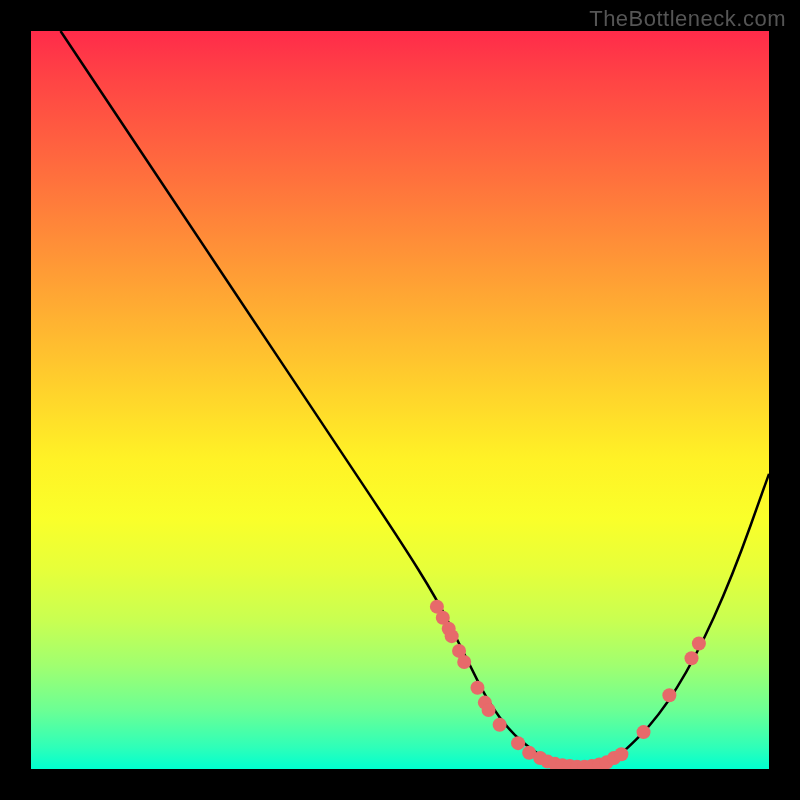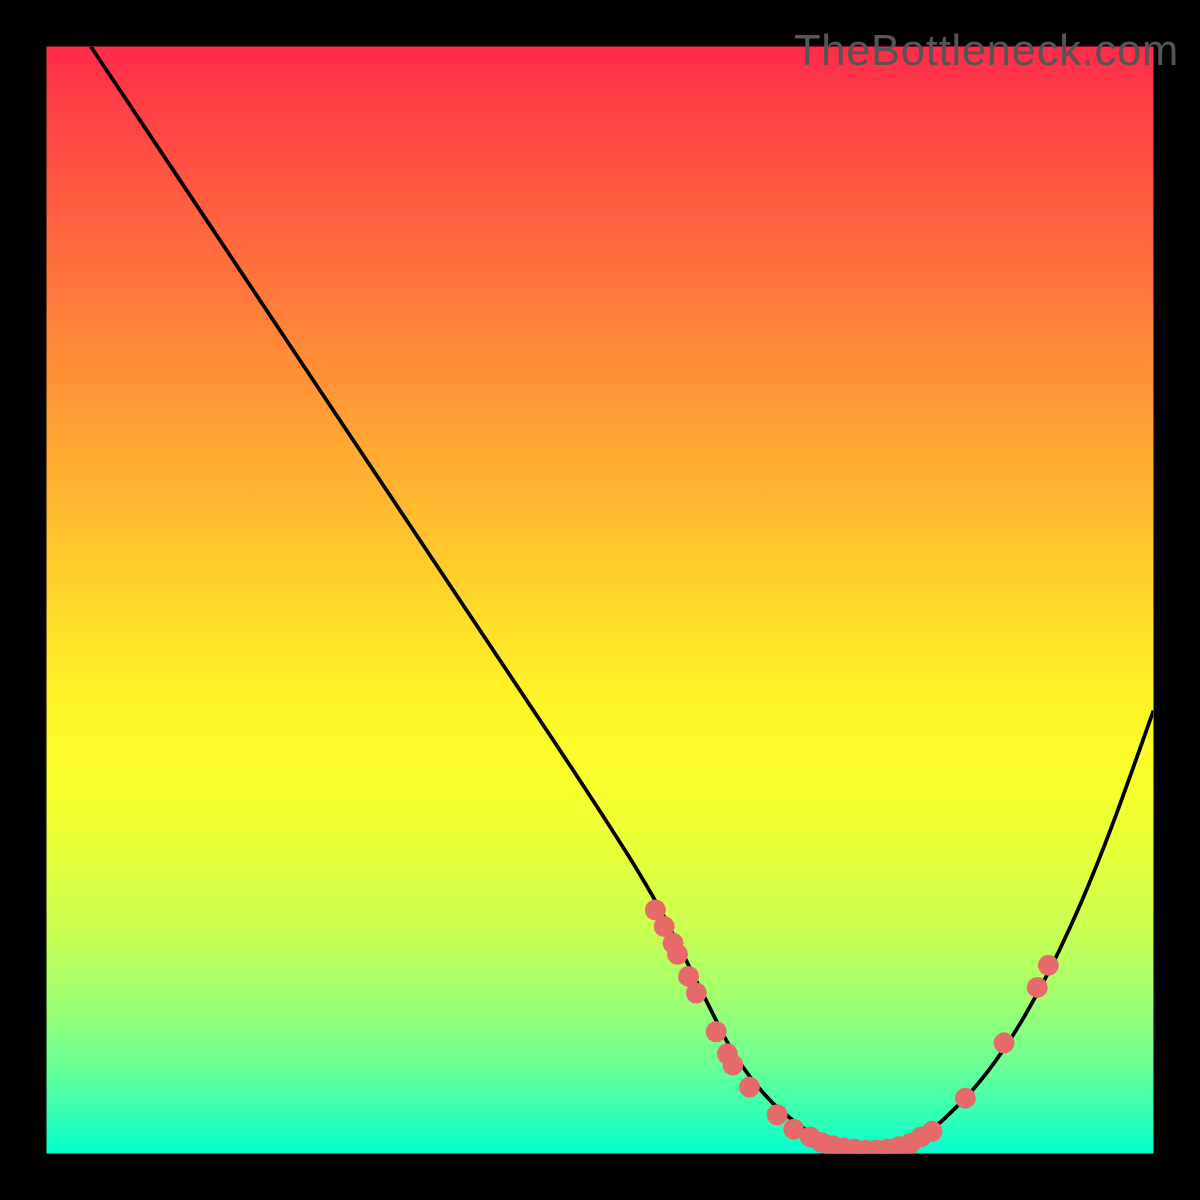--- a/index.html
+++ b/index.html
@@ -8,25 +8,24 @@
     height: 800px;
     background: #000;
     position: relative;
     font-family: Arial, sans-serif;
   }
   .watermark {
     position: absolute;
     top: 6px;
     right: 14px;
     color: #555;
-    font-size: 29px;
+    font-size: 22px;
     font-weight: 500;
     z-index: 10;
     letter-spacing: 0.5px;
-    margin-top: 12px;
   }
   .chart-area {
     position: absolute;
     left: 31px;
     top: 31px;
     width: 738px;
     height: 738px;
     background: linear-gradient(to bottom,
       #ff2b4a 0%,
       #ff4245 6%,

